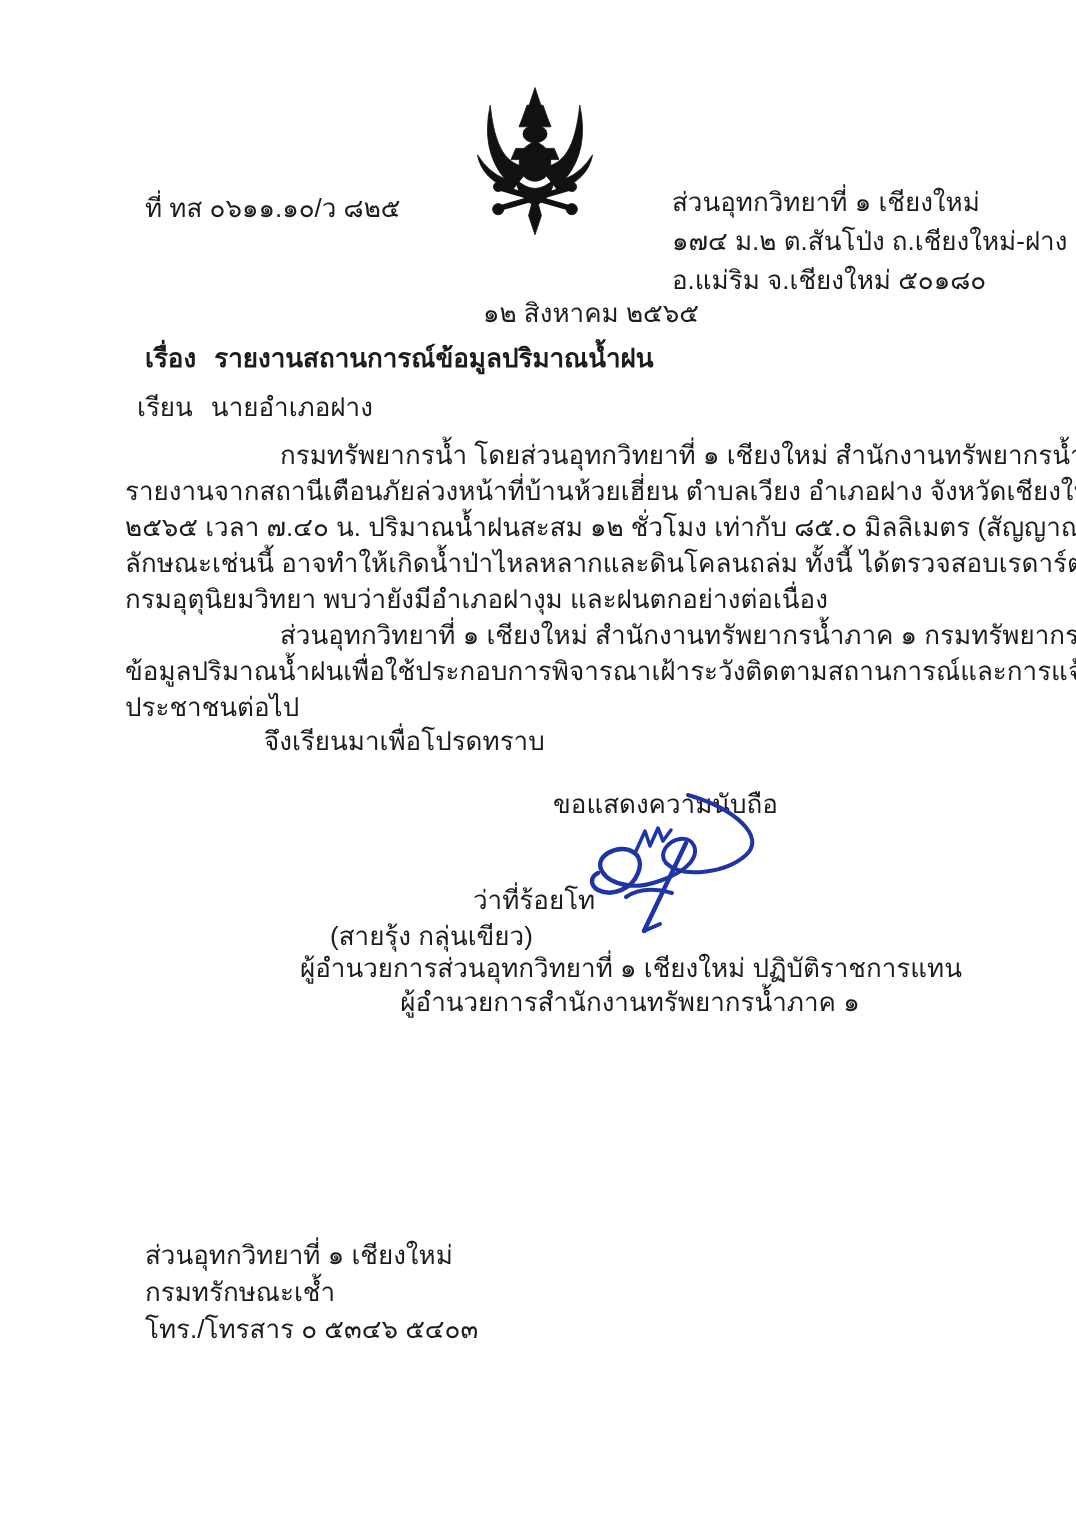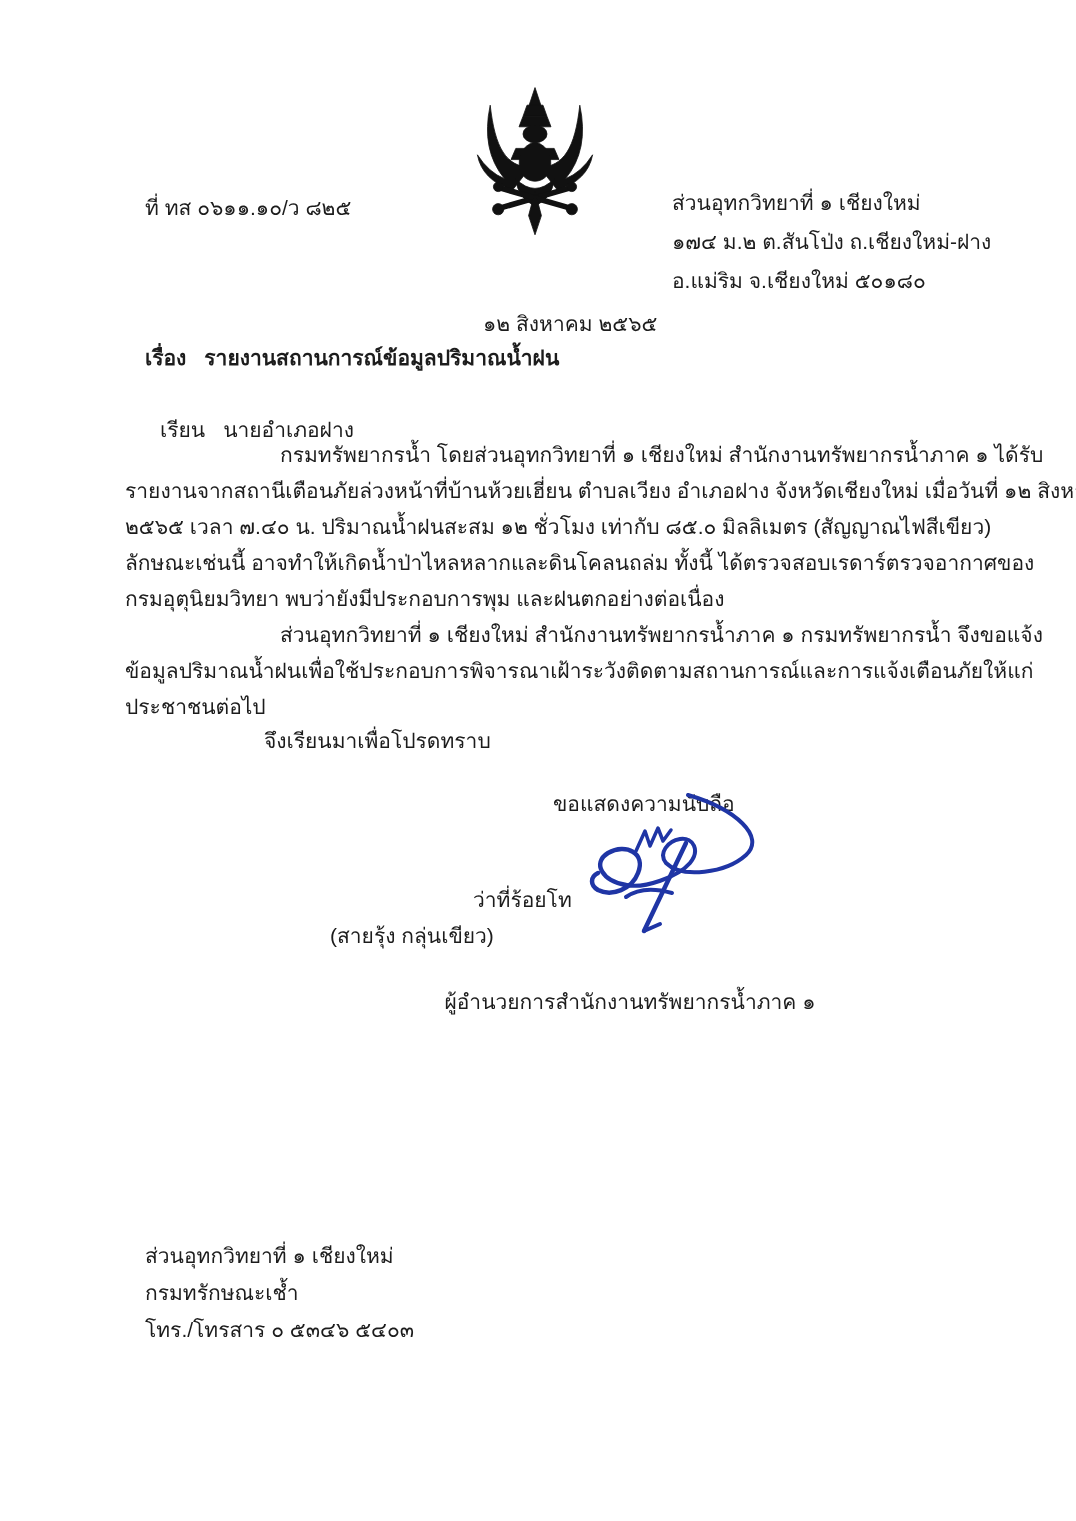--- a/index.html
+++ b/index.html
@@ -4,33 +4,33 @@
 <style>
   html, body { margin: 0; padding: 0; background: #e8e8e8; }
   .page {
     position: relative;
     width: 1076px;
     height: 1521px;
     margin: 0 auto;
     background: #ffffff;
     font-family: "Liberation Sans", sans-serif;
     color: #1c1c1c;
-    font-size: 21px;
+    font-size: 26px;
     line-height: 36px;
     overflow: hidden;
   }
   .abs { position: absolute; white-space: nowrap; }
 
   .ref-no        { left: 145px; top: 190px; }
   .emblem        { left: 452px; top: 86px; width: 166px; height: 152px; }
   .sender-addr   { left: 672px; top: 183px; line-height: 39px; }
-  .doc-date      { left: 483px; top: 306px; }
+  .doc-date      { left: 483px; top: 295px; }
 
   .subject-line  { left: 145px; top: 340px; font-weight: bold; }
-  .to-line       { left: 160px; top: 389px; margin-top: 23px; }
+  .to-line       { left: 137px; top: 389px; }
   .label-gap     { display: inline-block; margin-right: 18px; }
 
   .para { left: 125px; top: 0; width: 845px; }
   .para .line { white-space: nowrap; }
   .para .indent { padding-left: 155px; }
   .para1 { top: 437px; }
   .para2 { top: 617px; }
   .closing-line  { left: 264px; top: 723px; }
 
   .salutation    { left: 553px; top: 786px; }
@@ -95,21 +95,21 @@
 
   <div class="abs to-line">
     <span class="label-gap">เรียน</span><span>นายอำเภอฝาง</span>
   </div>
 
   <div class="abs para para1">
     <div class="line indent">กรมทรัพยากรน้ำ โดยส่วนอุทกวิทยาที่ ๑ เชียงใหม่ สำนักงานทรัพยากรน้ำภาค ๑ ได้รับ</div>
     <div class="line">รายงานจากสถานีเตือนภัยล่วงหน้าที่บ้านห้วยเฮี่ยน ตำบลเวียง อำเภอฝาง จังหวัดเชียงใหม่ เมื่อวันที่ ๑๒ สิงหาคม</div>
     <div class="line">๒๕๖๕ เวลา ๗.๔๐ น. ปริมาณน้ำฝนสะสม ๑๒ ชั่วโมง เท่ากับ ๘๕.๐ มิลลิเมตร (สัญญาณไฟสีเขียว)</div>
     <div class="line">ลักษณะเช่นนี้ อาจทำให้เกิดน้ำป่าไหลหลากและดินโคลนถล่ม ทั้งนี้ ได้ตรวจสอบเรดาร์ตรวจอากาศของ</div>
-    <div class="line">กรมอุตุนิยมวิทยา พบว่ายังมีประกอบการพุม และฝนตกอย่างต่อเนื่อง</div>
+    <div class="line">กรมอุตุนิยมวิทยา พบว่ายังมีอำเภอฝางุม และฝนตกอย่างต่อเนื่อง</div>
   </div>
 
   <div class="abs para para2">
     <div class="line indent">ส่วนอุทกวิทยาที่ ๑ เชียงใหม่ สำนักงานทรัพยากรน้ำภาค ๑ กรมทรัพยากรน้ำ จึงขอแจ้ง</div>
     <div class="line">ข้อมูลปริมาณน้ำฝนเพื่อใช้ประกอบการพิจารณาเฝ้าระวังติดตามสถานการณ์และการแจ้งเตือนภัยให้แก่</div>
     <div class="line">ประชาชนต่อไป</div>
   </div>
 
   <div class="abs closing-line">จึงเรียนมาเพื่อโปรดทราบ</div>
 
@@ -125,20 +125,21 @@
         <path stroke-width="4" d="M86,104 C100,94 118,96 132,100"></path>
         <path stroke-width="4" d="M104,138 l16,-7"></path>
       </g>
     </svg>
   </div>
 
   <div class="abs rank">ว่าที่ร้อยโท</div>
 
   <div class="abs sig-name">(สายรุ้ง  กลุ่นเขียว)</div>
 
+  <div class="abs sig-title-1">ผู้อำนวยการส่วนอุทกวิทยาที่ ๑ เชียงใหม่ ปฏิบัติราชการแทน</div>
   <div class="abs sig-title-2">ผู้อำนวยการสำนักงานทรัพยากรน้ำภาค ๑</div>
 
   <div class="abs footer">
     <div>ส่วนอุทกวิทยาที่ ๑ เชียงใหม่</div>
     <div>กรมทรักษณะเช้ำ</div>
     <div>โทร./โทรสาร ๐ ๕๓๔๖ ๕๔๐๓</div>
   </div>
 
 </div>
 

